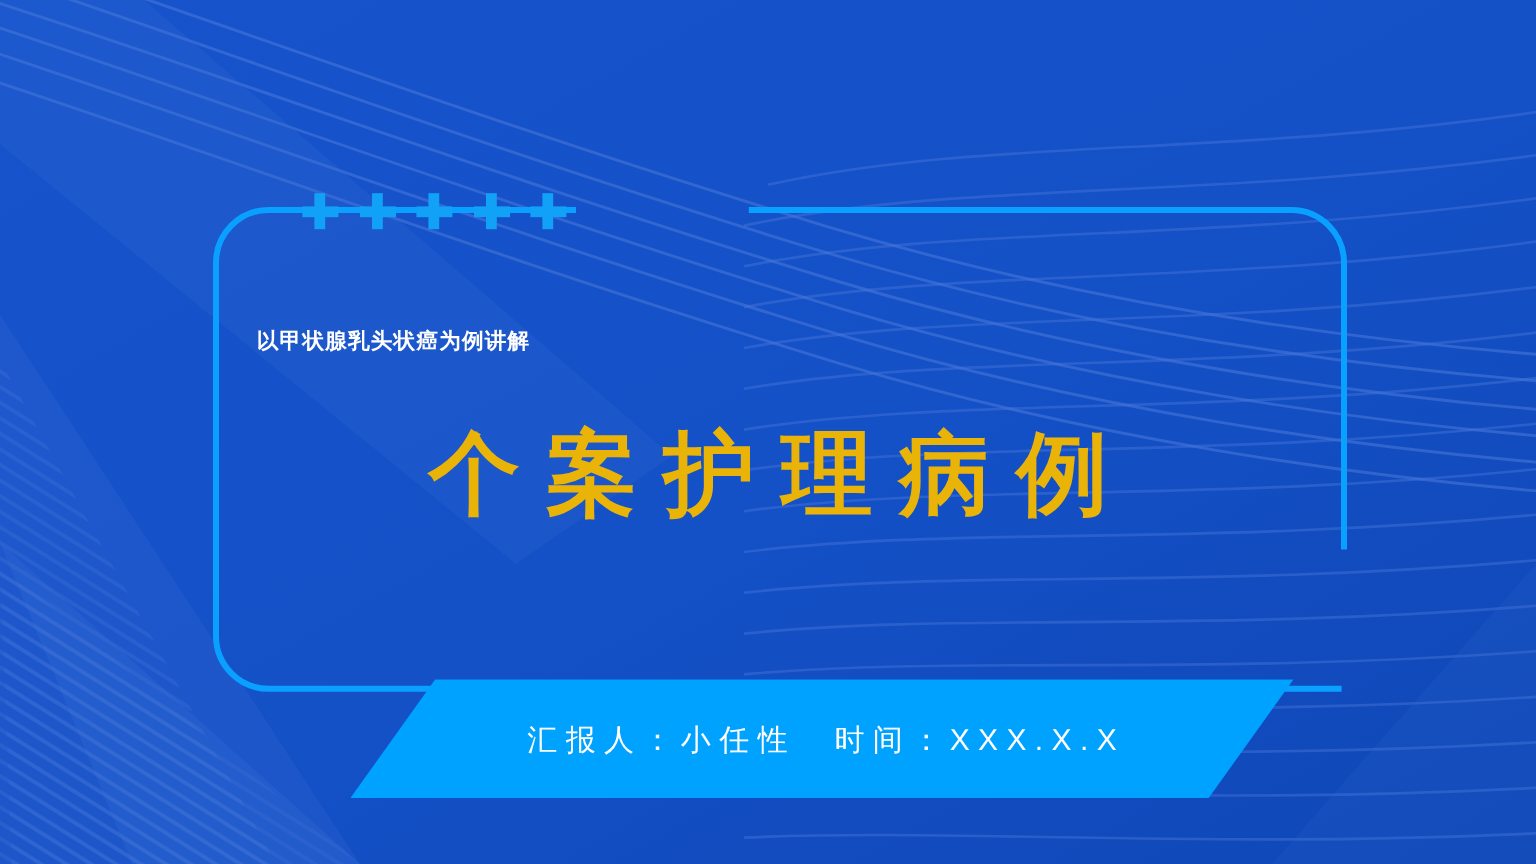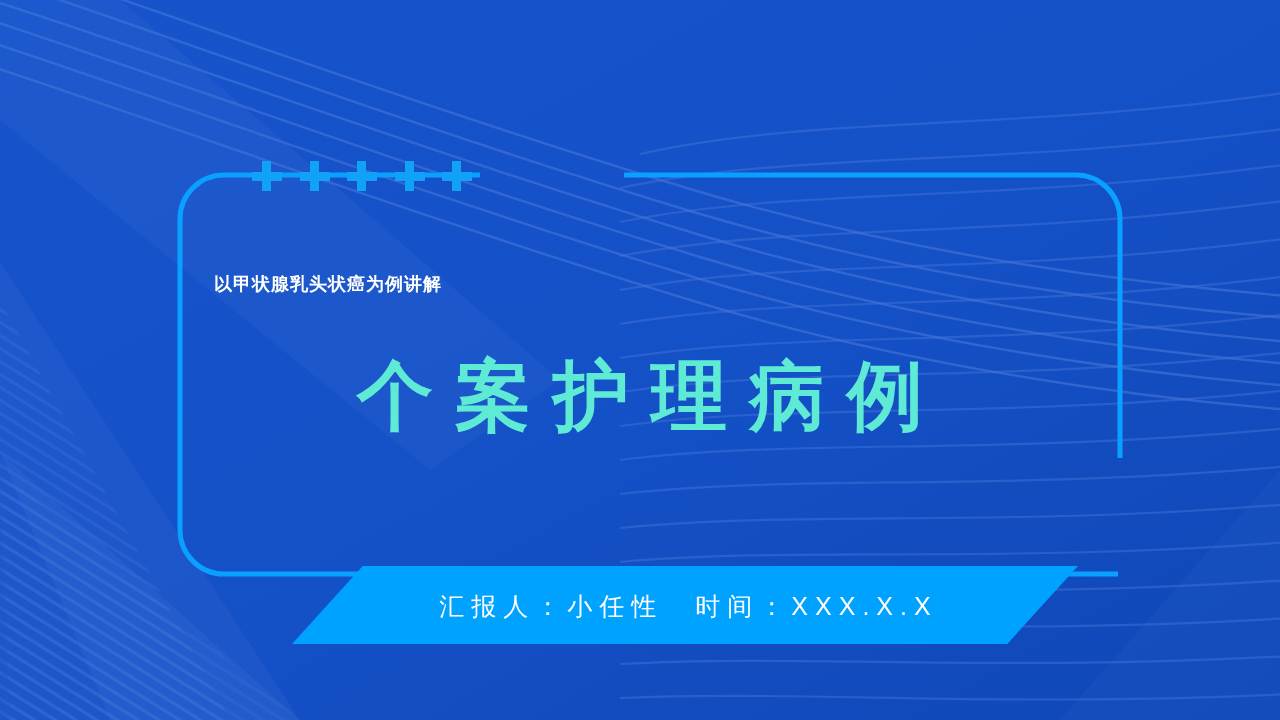--- a/index.html
+++ b/index.html
@@ -75,34 +75,34 @@
     white-space: nowrap;
   }
   .main-title {
     position: absolute;
     left: 0;
     top: 356px;
     width: 1280px;
     text-align: center;
     font-size: 76px;
     font-weight: bold;
-    color: #5eead4;
+    color: #eab308;
     letter-spacing: 22px;
     text-indent: 22px;
     white-space: nowrap;
     line-height: 1.06;
   }
 
   
   .banner {
     position: absolute;
     left: 292px;
     top: 566px;
     width: 786px;
-    height: 78px;
+    height: 99px;
     background: #00a2ff;
     clip-path: polygon(9% 0, 100% 0, 91% 100%, 0 100%);
     display: flex;
     align-items: center;
     justify-content: center;
   }
   .banner-text {
     font-size: 25px;
     color: #ffffff;
     letter-spacing: 7px;

